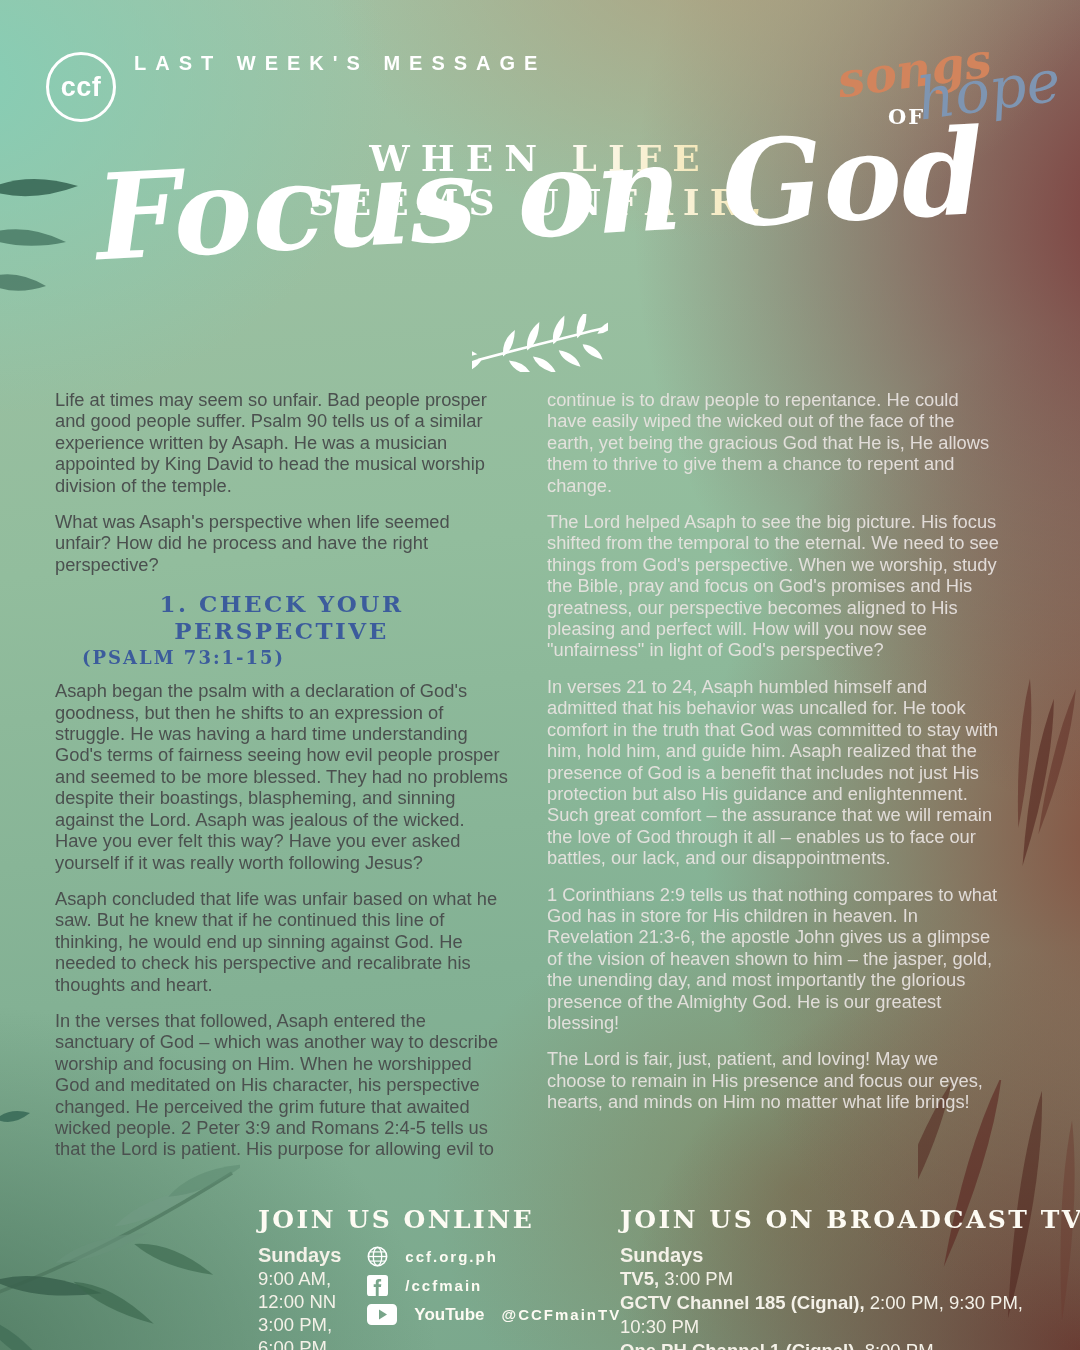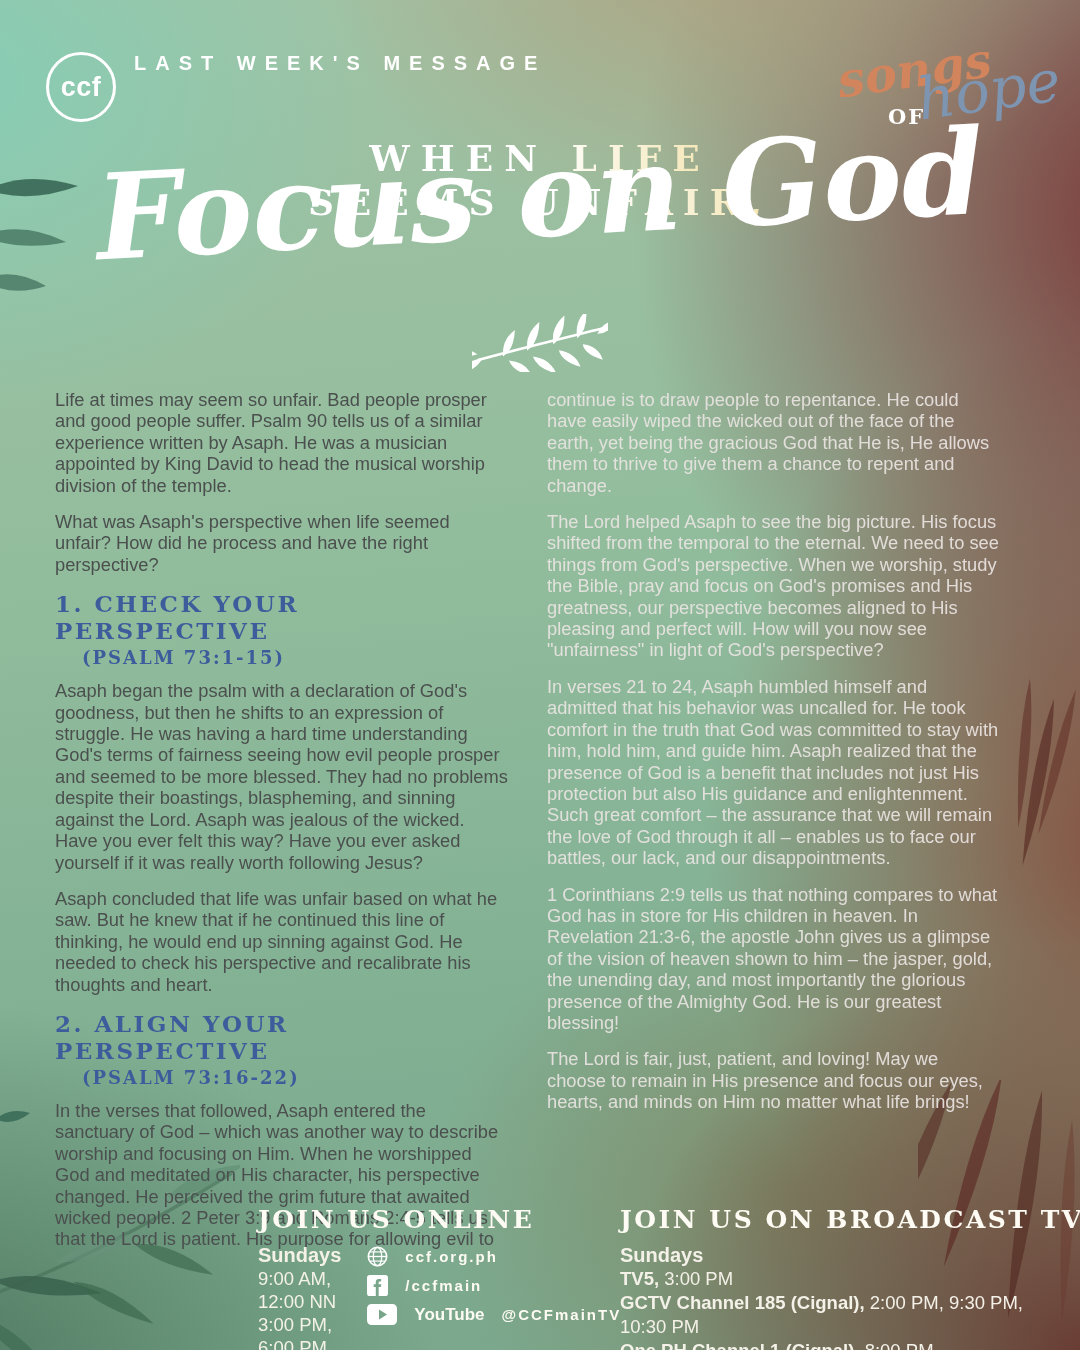--- a/index.html
+++ b/index.html
@@ -49,21 +49,21 @@
     font-size:118px; color:#ffffff; transform:rotate(-3deg); white-space:nowrap;
   }
   .laurel { position:absolute; left:472px; top:314px; }
 
   
   .col { position:absolute; top:389px; width:453px; }
   .col-left  { left:55px;  color:#4b504f; }
   .col-right { left:547px; color:rgba(233,228,226,0.92); }
   .col p { font-size:18.3px; line-height:21.4px; margin:0 0 15px 0; }
   .h-wrap { margin:9px 0 12px 0; }
-  .h-main { font-family:"DejaVu Serif", serif; font-weight:bold; font-size:23px; letter-spacing:2.5px; }
+  .h-main { font-family:"DejaVu Serif", serif; font-weight:bold; font-size:23px; letter-spacing:2.5px;text-align:center; }
   .h-ref  { display:block; font-family:"DejaVu Serif", serif; font-weight:bold; font-size:18px; letter-spacing:2px; padding-left:27px; margin-top:3px; }
   .blue-dark  { color:#3c5c9c; }
   .blue-light { color:#93a9e0; }
   .h3 { padding-left:30px; text-indent:-30px; line-height:27px; }
   .h3 .h-ref-inline { font-size:18px; letter-spacing:1.5px; }
 
   
   .footer-block { position:absolute; top:1205px; color:#f4f1e8; }
   .f-online    { left:258px; width:330px; }
   .f-broadcast { left:620px; width:430px; }
@@ -153,24 +153,20 @@
     <p>Life at times may seem so unfair. Bad people prosper and good people suffer. Psalm 90 tells us of a similar experience written by Asaph. He was a musician appointed by King David to head the musical worship division of the temple.</p>
     <p>What was Asaph's perspective when life seemed unfair? How did he process and have the right perspective?</p>
 
     <div class="h-wrap">
       <div class="h-main blue-dark">1. CHECK YOUR PERSPECTIVE</div>
       <span class="h-ref blue-dark">(PSALM 73:1-15)</span>
     </div>
     <p>Asaph began the psalm with a declaration of God's goodness, but then he shifts to an expression of struggle. He was having a hard time understanding God's terms of fairness seeing how evil people prosper and seemed to be more blessed. They had no problems despite their boastings, blaspheming, and sinning against the Lord. Asaph was jealous of the wicked. Have you ever felt this way? Have you ever asked yourself if it was really worth following Jesus?</p>
     <p>Asaph concluded that life was unfair based on what he saw. But he knew that if he continued this line of thinking, he would end up sinning against God. He needed to check his perspective and recalibrate his thoughts and heart.</p>
 
-    <div class="h-wrap">
-      <div class="h-main blue-dark">2. ALIGN YOUR PERSPECTIVE</div>
-      <span class="h-ref blue-dark">(PSALM 73:16-22)</span>
-    </div>
     <p>In the verses that followed, Asaph entered the sanctuary of God – which was another way to describe worship and focusing on Him. When he worshipped God and meditated on His character, his perspective changed. He perceived the grim future that awaited wicked people. 2 Peter 3:9 and Romans 2:4-5 tells us that the Lord is patient. His purpose for allowing evil to</p>
   </div>
 
   <div class="col col-right">
     <p>continue is to draw people to repentance. He could have easily wiped the wicked out of the face of the earth, yet being the gracious God that He is, He allows them to thrive to give them a chance to repent and change.</p>
     <p>The Lord helped Asaph to see the big picture. His focus shifted from the temporal to the eternal.  We need to see things from God's perspective. When we worship, study the Bible, pray and focus on God's promises and His greatness, our perspective becomes aligned to His pleasing and perfect will. How will you now see "unfairness" in light of God's perspective?</p>
 
     <p>In verses 21 to 24, Asaph humbled himself and admitted that his behavior was uncalled for. He took comfort in the truth that God was committed to stay with him, hold him, and guide him. Asaph realized that the presence of God is a benefit that includes not just His protection but also His guidance and enlightenment. Such great comfort – the assurance that we will remain the love of God through it all – enables us to face our battles, our lack, and our disappointments.</p>
     <p>1 Corinthians 2:9 tells us that nothing compares to what God has in store for His children in heaven. In Revelation 21:3-6, the apostle John gives us a glimpse of the vision of heaven shown to him – the jasper, gold, the unending day, and most importantly the glorious presence of the Almighty God. He is our greatest blessing!</p>
     <p>The Lord is fair, just, patient, and loving! May we choose to remain in His presence and focus our eyes, hearts, and minds on Him no matter what life brings!</p>

